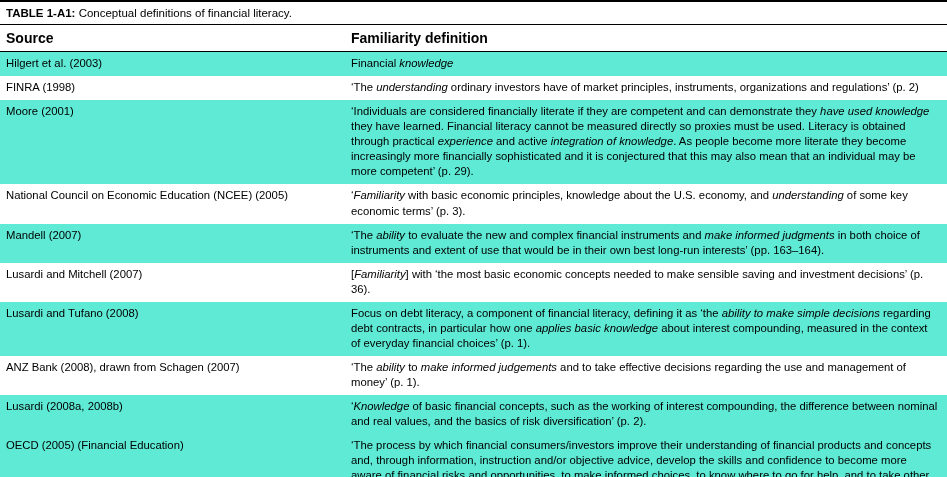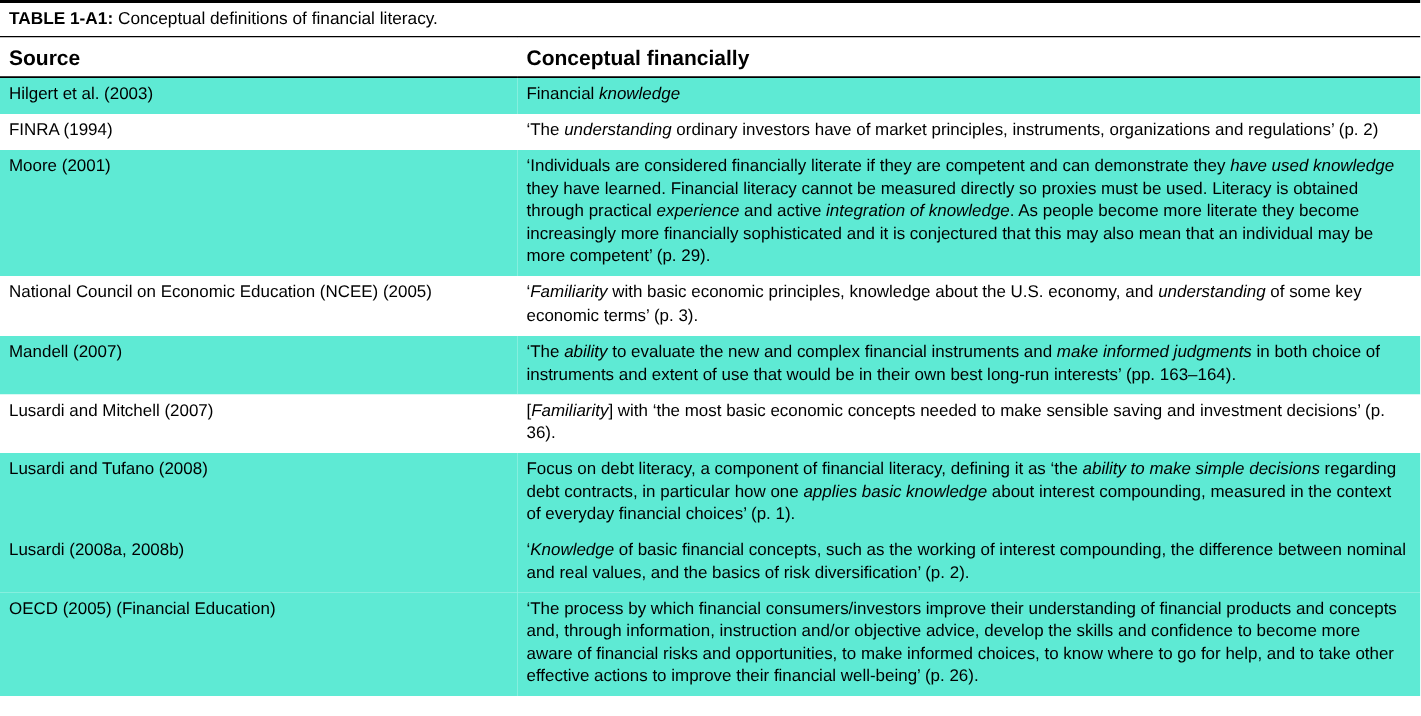--- a/index.html
+++ b/index.html
@@ -83,30 +83,30 @@
     </div>
 
     <table class="t">
       <colgroup>
           <col class="c1">
           <col class="c2">
         </colgroup>
       <thead>
         <tr>
           <th>Source</th>
-          <th>Conceptual financially</th>
+          <th>Familiarity definition</th>
         </tr>
       </thead>
       <tbody id="tbody">
           <tr class="shade">
             <td class="src">Hilgert et al. (2003)</td>
             <td class="defn">Financial <i>knowledge</i></td>
           </tr>
           <tr class="plain">
-            <td class="src">FINRA (1994)</td>
+            <td class="src">FINRA (1998)</td>
             <td class="defn">‘The <i>understanding</i> ordinary investors have of market principles, instruments, organizations and regulations’ (p. 2)</td>
           </tr>
           <tr class="shade">
             <td class="src">Moore (2001)</td>
             <td class="defn">‘Individuals are considered financially literate if they are competent and can demonstrate they <i>have used knowledge</i> they have learned. Financial literacy cannot be measured directly so proxies must be used. Literacy is obtained through practical <i>experience</i> and active <i>integration of knowledge</i>. As people become more literate they become increasingly more financially sophisticated and it is conjectured that this may also mean that an individual may be more competent’ (p. 29).</td>
           </tr>
           <tr class="plain">
             <td class="src">National Council on Economic Education (NCEE) (2005)</td>
             <td class="defn">‘<i>Familiarity</i> with basic economic principles, knowledge about the U.S. economy, and <i>understanding</i> of some key economic terms’ (p. 3).</td>
           </tr>
@@ -115,20 +115,24 @@
             <td class="defn">‘The <i>ability</i> to evaluate the new and complex financial instruments and <i>make informed judgments</i> in both choice of instruments and extent of use that would be in their own best long-run interests’ (pp. 163–164).</td>
           </tr>
           <tr class="plain">
             <td class="src">Lusardi and Mitchell (2007)</td>
             <td class="defn">[<i>Familiarity</i>] with ‘the most basic economic concepts needed to make sensible saving and investment decisions’ (p. 36).</td>
           </tr>
           <tr class="shade">
             <td class="src">Lusardi and Tufano (2008)</td>
             <td class="defn">Focus on debt literacy, a component of financial literacy, defining it as ‘the <i>ability to make simple decisions</i> regarding debt contracts, in particular how one <i>applies basic knowledge</i> about interest compounding, measured in the context of everyday financial choices’ (p. 1).</td>
           </tr>
+          <tr class="plain">
+            <td class="src">ANZ Bank (2008), drawn from Schagen (2007)</td>
+            <td class="defn">‘The <i>ability</i> to <i>make informed judgements</i> and to take effective decisions regarding the use and management of money’ (p. 1).</td>
+          </tr>
           <tr class="shade">
             <td class="src">Lusardi (2008a, 2008b)</td>
             <td class="defn">‘<i>Knowledge</i> of basic financial concepts, such as the working of interest compounding, the difference between nominal and real values, and the basics of risk diversification’ (p. 2).</td>
           </tr>
           <tr class="shade">
             <td class="src">OECD (2005) (Financial Education)</td>
             <td class="defn"> ‘The process by which financial consumers/investors improve their understanding of financial products and concepts and, through information, instruction and/or objective advice, develop the skills and confidence to become more aware of financial risks and opportunities, to make informed choices, to know where to go for help, and to take other effective actions to improve their financial well-being’ (p. 26).</td>
           </tr>
         </tbody>
     </table>

